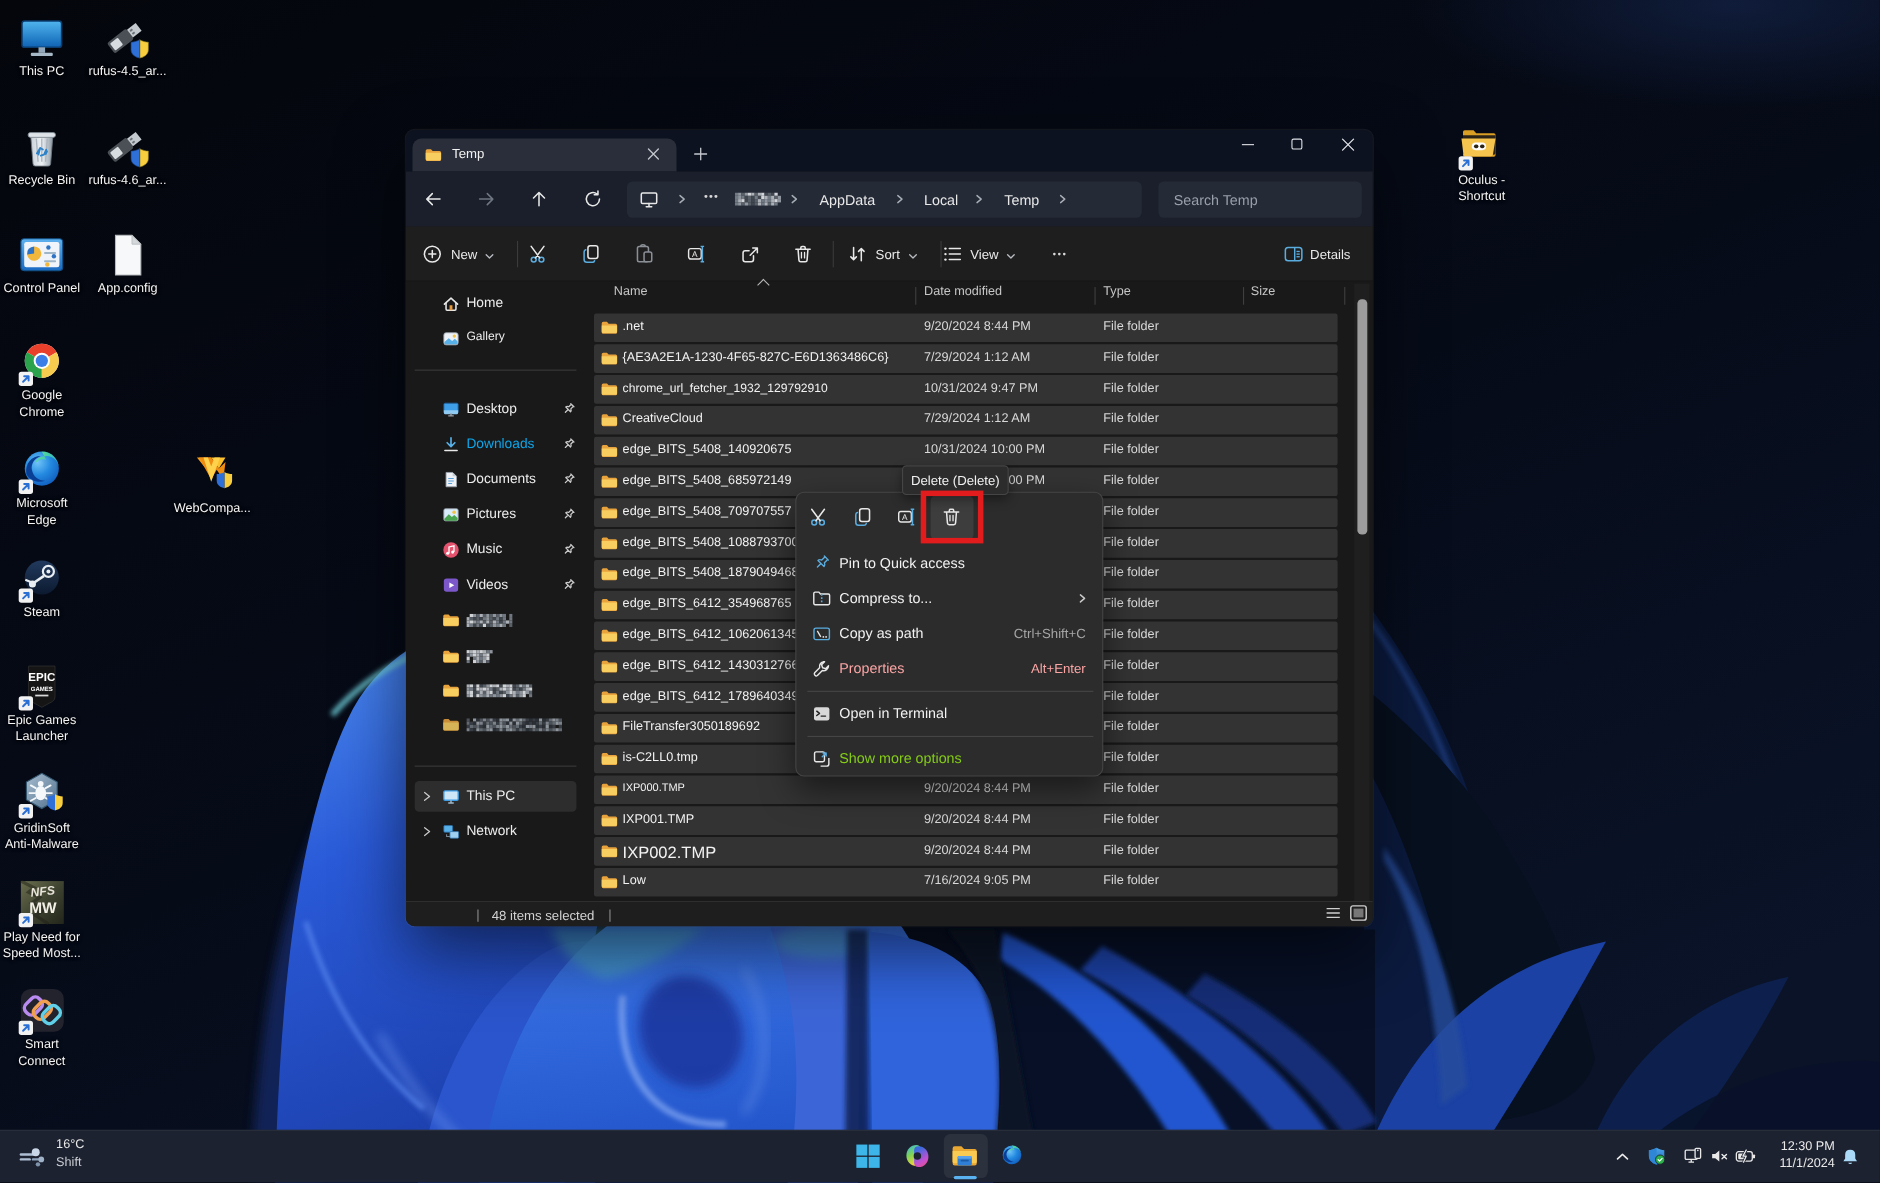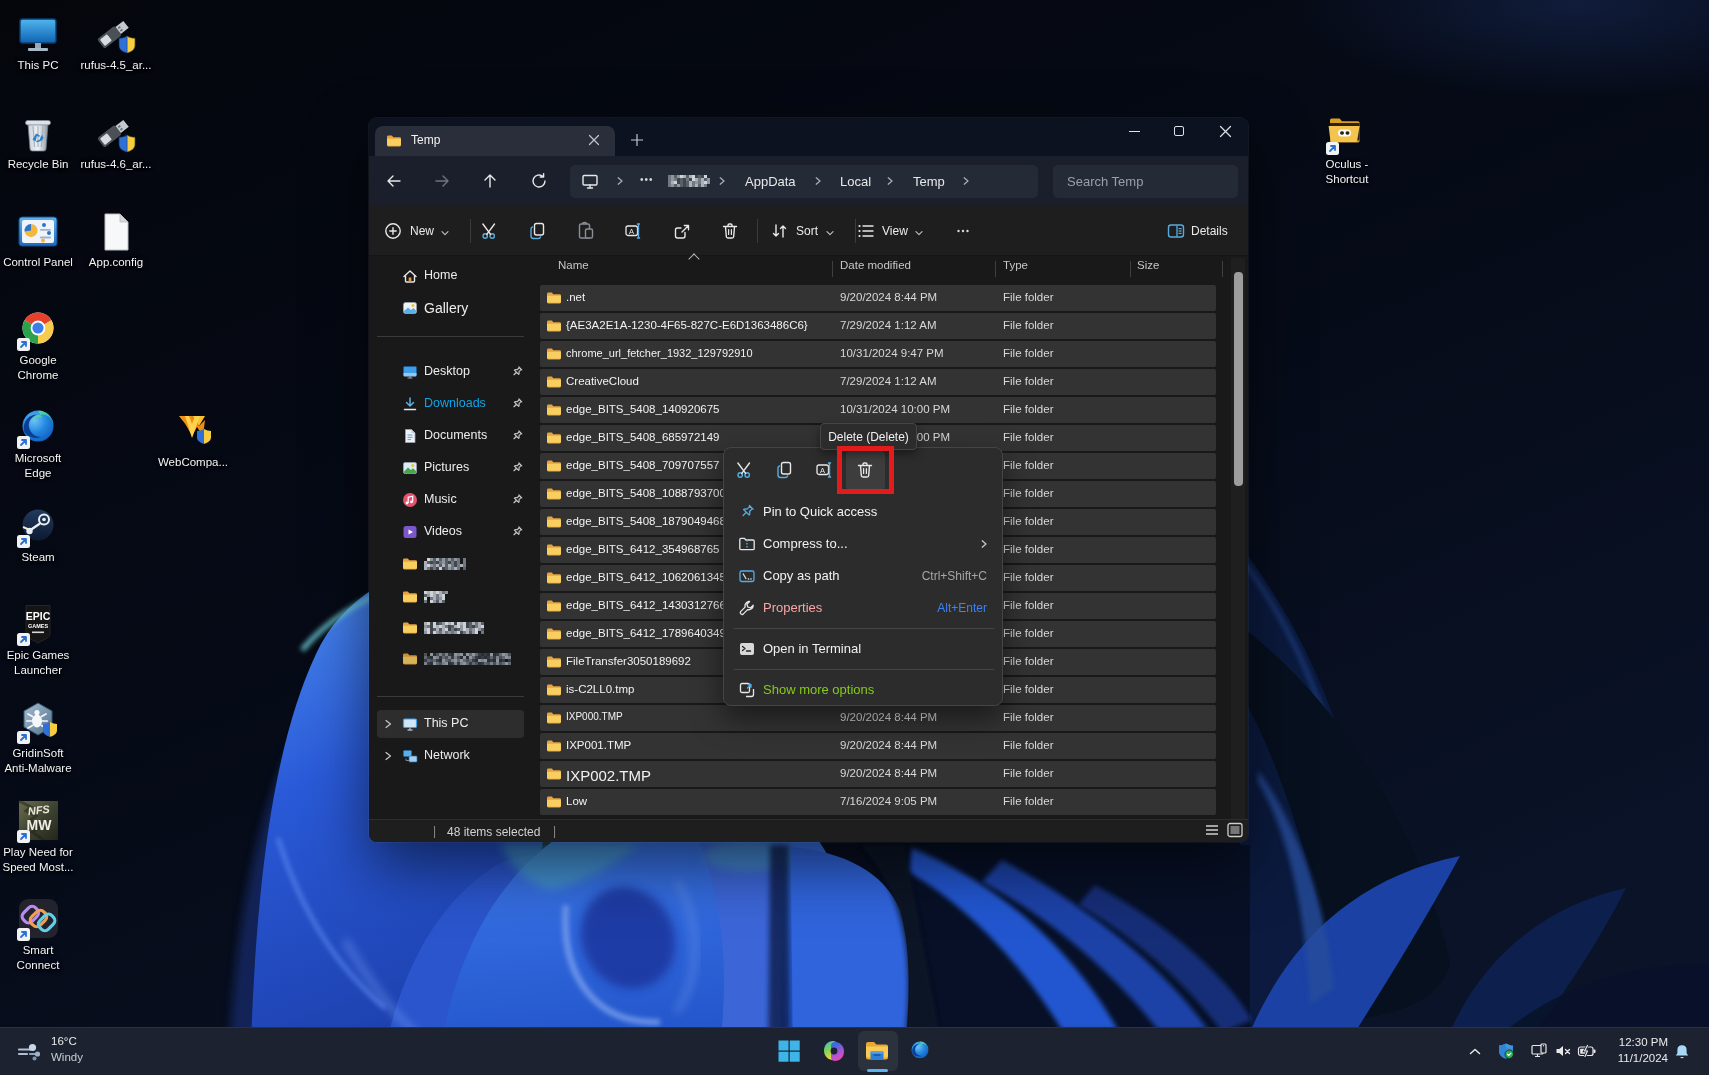--- a/index.html
+++ b/index.html
@@ -521,21 +521,21 @@
         <path d="M2 8.5 L8 3 L14 8.5" fill="none" stroke="#e8e8e8" stroke-width="1.4" stroke-linecap="round" stroke-linejoin="round"></path>
 <path d="M3.5 7.5 V13 q0 1 1 1 h7 q1 0 1-1 V7.5" fill="none" stroke="#e8e8e8" stroke-width="1.4"></path>
 <rect x="6.7" y="9.5" width="2.6" height="4.5" fill="#e89b3c"></rect>
       </svg></div>
     <div class="abs " style="left:55px;top:150px;font-size:12.5px;color:#ededed">Home</div>
     <div class="abs" style="left:33px;top:182px;line-height:0"><svg width="16" height="16" viewBox="0 0 16 16">
         <rect x="1.5" y="2.5" width="13" height="11" rx="2" fill="#eef2f6" stroke="#9aa2ab" stroke-width="0.8"></rect>
 <path d="M2 11 L6 7.5 L9 10 L11.5 8 L14 10.5 V11.5 q0 1.5-1.5 1.5 h-9 Q2 13 2 11.5 Z" fill="#58b0e8"></path>
 <circle cx="11" cy="5.5" r="1.5" fill="#f3c243"></circle>
       </svg></div>
-    <div class="abs " style="left:55px;top:182px;font-size:14px;color:#ededed">Gallery</div>
+    <div class="abs " style="left:55px;top:182px;font-size:11px;color:#ededed">Gallery</div>
     <div class="abs " style="left:8px;top:218px;width:147px;height:1px;background:#3a3a3a"></div>
     <div class="abs" style="left:33px;top:246px;line-height:0"><svg width="16" height="16" viewBox="0 0 16 16">
         <rect x="1.5" y="2.5" width="13" height="9" rx="1.2" fill="#3f9ee8" stroke="#1c5d96" stroke-width="0.8"></rect>
 <path d="M1.5 9 h13 v2.5 q0 1-1 1 h-11 q-1 0-1-1 z" fill="#8fcaf3"></path>
 <path d="M5.5 14 h5 M8 11.5 v2.5" stroke="#9aa2ab" stroke-width="1.2"></path>
       </svg></div>
     <div class="abs " style="left:55px;top:246px;font-size:12.5px;color:#ededed">Desktop</div>
     <div class="abs" style="left:141px;top:247px;line-height:0"><svg width="14" height="14" viewBox="0 0 14 14">
         <g transform="rotate(45 7 6.7) scale(0.78)" fill="none" stroke="#c9c9c9" stroke-width="1.5" stroke-linecap="round" stroke-linejoin="round">
           <path d="M6.4 2.6 h5.2 M7.3 2.6 v4.2 q-2.2 1-2.2 2.7 h7.8 q0-1.7-2.2-2.7 V2.6 M9 9.5 v4.6"></path>
@@ -1170,21 +1170,21 @@
 <path d="M5 6.5 l3.2 5.5" stroke="#e8e8e8" stroke-width="1.2"></path>
 <circle cx="10.5" cy="12" r="0.8" fill="#e8e8e8"></circle>
         <circle cx="13" cy="12" r="0.8" fill="#e8e8e8"></circle>
       </svg></div>
     <div class="abs " style="left:39px;top:120px;font-size:13px;color:#f2f2f2">Copy as path</div>
     <div class="abs " style="left:0px;top:121px;right:15px;left:auto;font-size:12px;color:#a6a6a6">Ctrl+Shift+C</div>
     <div class="abs" style="left:14px;top:151px;line-height:0"><svg width="18" height="18" viewBox="0 0 18 18">
         <path d="M11.5 2.5 a4.5 4.5 0 0 0 -4.4 5.6 L2.6 12.6 a1.8 1.8 0 0 0 2.5 2.5 L9.6 10.6 a4.5 4.5 0 0 0 5.6-4.4 l-2.7 2.7 -2.7-0.9 -0.9-2.7 2.7-2.7 q-0.6-0.1-1.1-0.1 z" fill="none" stroke="#e8e8e8" stroke-width="1.3" stroke-linejoin="round"></path>
       </svg></div>
     <div class="abs " style="left:39px;top:152px;font-size:13px;color:#fca5a5">Properties</div>
-    <div class="abs " style="left:0px;top:153px;right:15px;left:auto;font-size:12px;color:#3b82f6">Alt+Enter</div>
+    <div class="abs " style="left:0px;top:153px;right:15px;left:auto;font-size:12px;color:#fca5a5">Alt+Enter</div>
     <div class="abs " style="left:10px;top:180px;width:260px;height:1px;background:#454545"></div>
     <div class="abs" style="left:14px;top:192px;line-height:0"><svg width="18" height="18" viewBox="0 0 18 18">
         <rect x="2" y="3" width="14" height="12" rx="2" fill="#d8d8d8"></rect>
 <path d="M4.5 6.5 l2.5 2 -2.5 2 M8.5 11 h4" fill="none" stroke="#222" stroke-width="1.3" stroke-linecap="round" stroke-linejoin="round"></path>
       </svg></div>
     <div class="abs " style="left:39px;top:193px;font-size:13px;color:#f2f2f2">Open in Terminal</div>
     <div class="abs " style="left:10px;top:221px;width:260px;height:1px;background:#454545"></div>
     <div class="abs" style="left:14px;top:233px;line-height:0"><svg width="18" height="18" viewBox="0 0 18 18">
         <rect x="2.5" y="2.5" width="9" height="9" rx="1.5" fill="none" stroke="#e8e8e8" stroke-width="1.3"></rect>
 <path d="M8 15.5 h5.5 q2 0 2-2 V8" fill="none" stroke="#e8e8e8" stroke-width="1.3"></path>
@@ -1199,21 +1199,21 @@
       <g stroke="#aebfd4" stroke-width="2.2" stroke-linecap="round" fill="none">
 <path d="M3 13.5 h11"></path>
         <path d="M3 18 h8"></path>
       </g>
 <circle cx="16.5" cy="11.5" r="3.6" fill="#c8d6e8"></circle>
 <path d="M14 18 h6" stroke="#8fa3bd" stroke-width="2.2" stroke-linecap="round"></path>
 <circle cx="21.5" cy="18" r="2.6" fill="#9fb2c8"></circle>
 <circle cx="18.5" cy="22.5" r="2" fill="#7f93ab"></circle>
     </svg></div>
 <div class="abs " style="left:51px;top:1035px;font-size:11.5px;color:#eaeaea">16°C</div>
-<div class="abs " style="left:51px;top:1051px;font-size:11.5px;color:#c9ccd2">Windy</div>
+<div class="abs " style="left:51px;top:1051px;font-size:11.5px;color:#c9ccd2">Shift</div>
 <div class="abs " style="left:858px;top:1031px;width:40px;height:40px;background:rgba(255,255,255,0.07);border-radius:6px"></div>
 <div class="abs" style="left:777px;top:1039px;line-height:0"><svg width="24" height="24" viewBox="0 0 24 24">
       <g fill="#3db5e8">
         <rect x="1.5" y="1.5" width="10" height="10"></rect>
         <rect x="12.7" y="1.5" width="10" height="10"></rect>
         <rect x="1.5" y="12.7" width="10" height="10"></rect>
         <rect x="12.7" y="12.7" width="10" height="10"></rect>
       </g>
     </svg></div>
 <div class="abs" style="left:822px;top:1039px;line-height:0"><svg width="24" height="24" viewBox="0 0 24 24">

